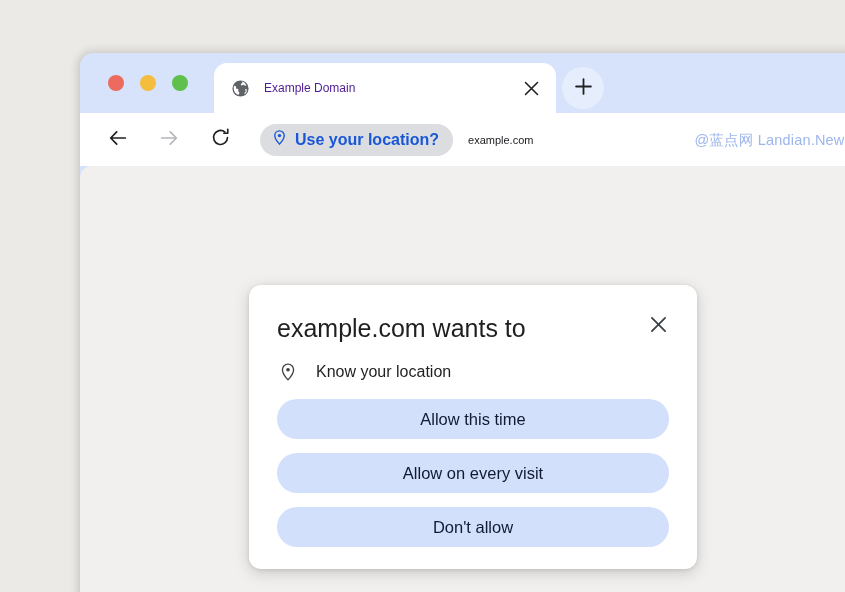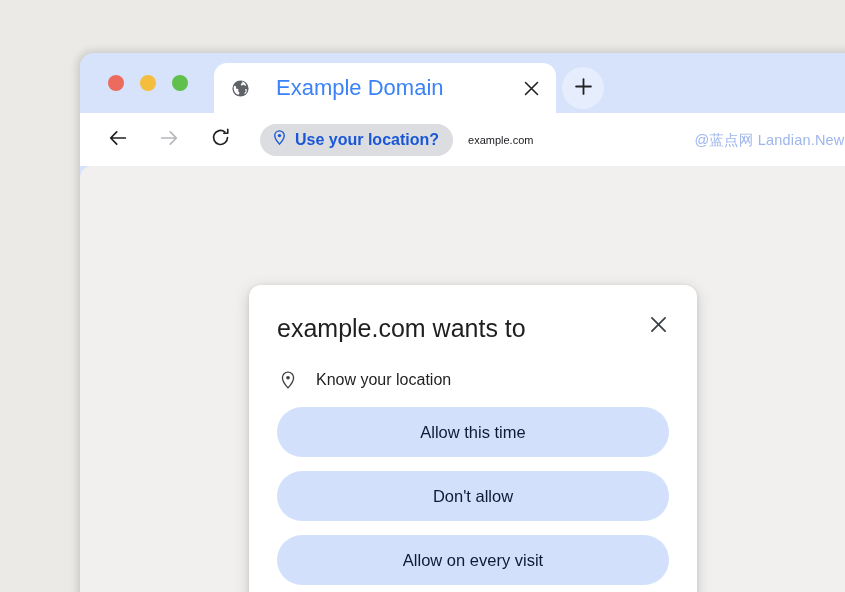--- a/index.html
+++ b/index.html
@@ -75,23 +75,23 @@
   .tab-favicon {
     width: 20px;
     height: 20px;
     flex: 0 0 20px;
     display: flex;
     align-items: center;
     justify-content: center;
   }
   .tab-title {
     flex: 1 1 auto;
-    margin-left: 26px;
-    font-size: 22px;
-    color: #3b82f6;
+    margin-left: 14px;
+    font-size: 12px;
+    color: #4c1d95;
     white-space: nowrap;
     overflow: hidden;
     text-overflow: ellipsis;
   }
   .tab-close {
     width: 34px;
     height: 34px;
     margin-right: 8px;
     flex: 0 0 34px;
     display: flex;
@@ -216,21 +216,21 @@
     display: flex;
     align-items: center;
     justify-content: center;
     border-radius: 50%;
     margin-right: -4px;
   }
 
   .permission-row {
     display: flex;
     align-items: center;
-    margin-top: 26px;
+    margin-top: 18px;
     margin-bottom: 6px;
   }
   .permission-icon {
     width: 22px;
     height: 22px;
     flex: 0 0 22px;
     display: flex;
     align-items: center;
     justify-content: center;
   }
@@ -240,21 +240,21 @@
     color: #1f1f1f;
   }
 
   .dialog-actions {
     margin-top: 16px;
     display: flex;
     flex-direction: column;
     gap: 14px;
   }
   .action-button {
-    height: 50px;
+    height: 40px;
     border-radius: 25px;
     background: #d3e0fb;
     display: flex;
     align-items: center;
     justify-content: center;
     font-size: 16.5px;
     color: #101b33;
     border: none;
     font-family: "Liberation Sans", sans-serif;
     cursor: pointer;
@@ -369,20 +369,20 @@
             <svg width="20" height="20" viewBox="0 0 24 24" aria-hidden="true">
               <path d="M12 2.6c-3.7 0-6.7 3-6.7 6.7 0 5 6.7 12.1 6.7 12.1s6.7-7.1 6.7-12.1c0-3.7-3-6.7-6.7-6.7z" fill="none" stroke="#3c4043" stroke-width="1.6"></path>
               <circle cx="12" cy="9.3" r="2.2" fill="#3c4043"></circle>
             </svg>
           </span>
           <span class="permission-label">Know your location</span>
         </div>
 
         <div class="dialog-actions">
           <button class="action-button">Allow this time</button>
+          <button class="action-button">Allow on every visit</button>
           <button class="action-button">Don't allow</button>
-          <button class="action-button">Allow on every visit</button>
         </div>
       </div>
 
     </div>
   </div>
 </div>
 
 </body></html>

